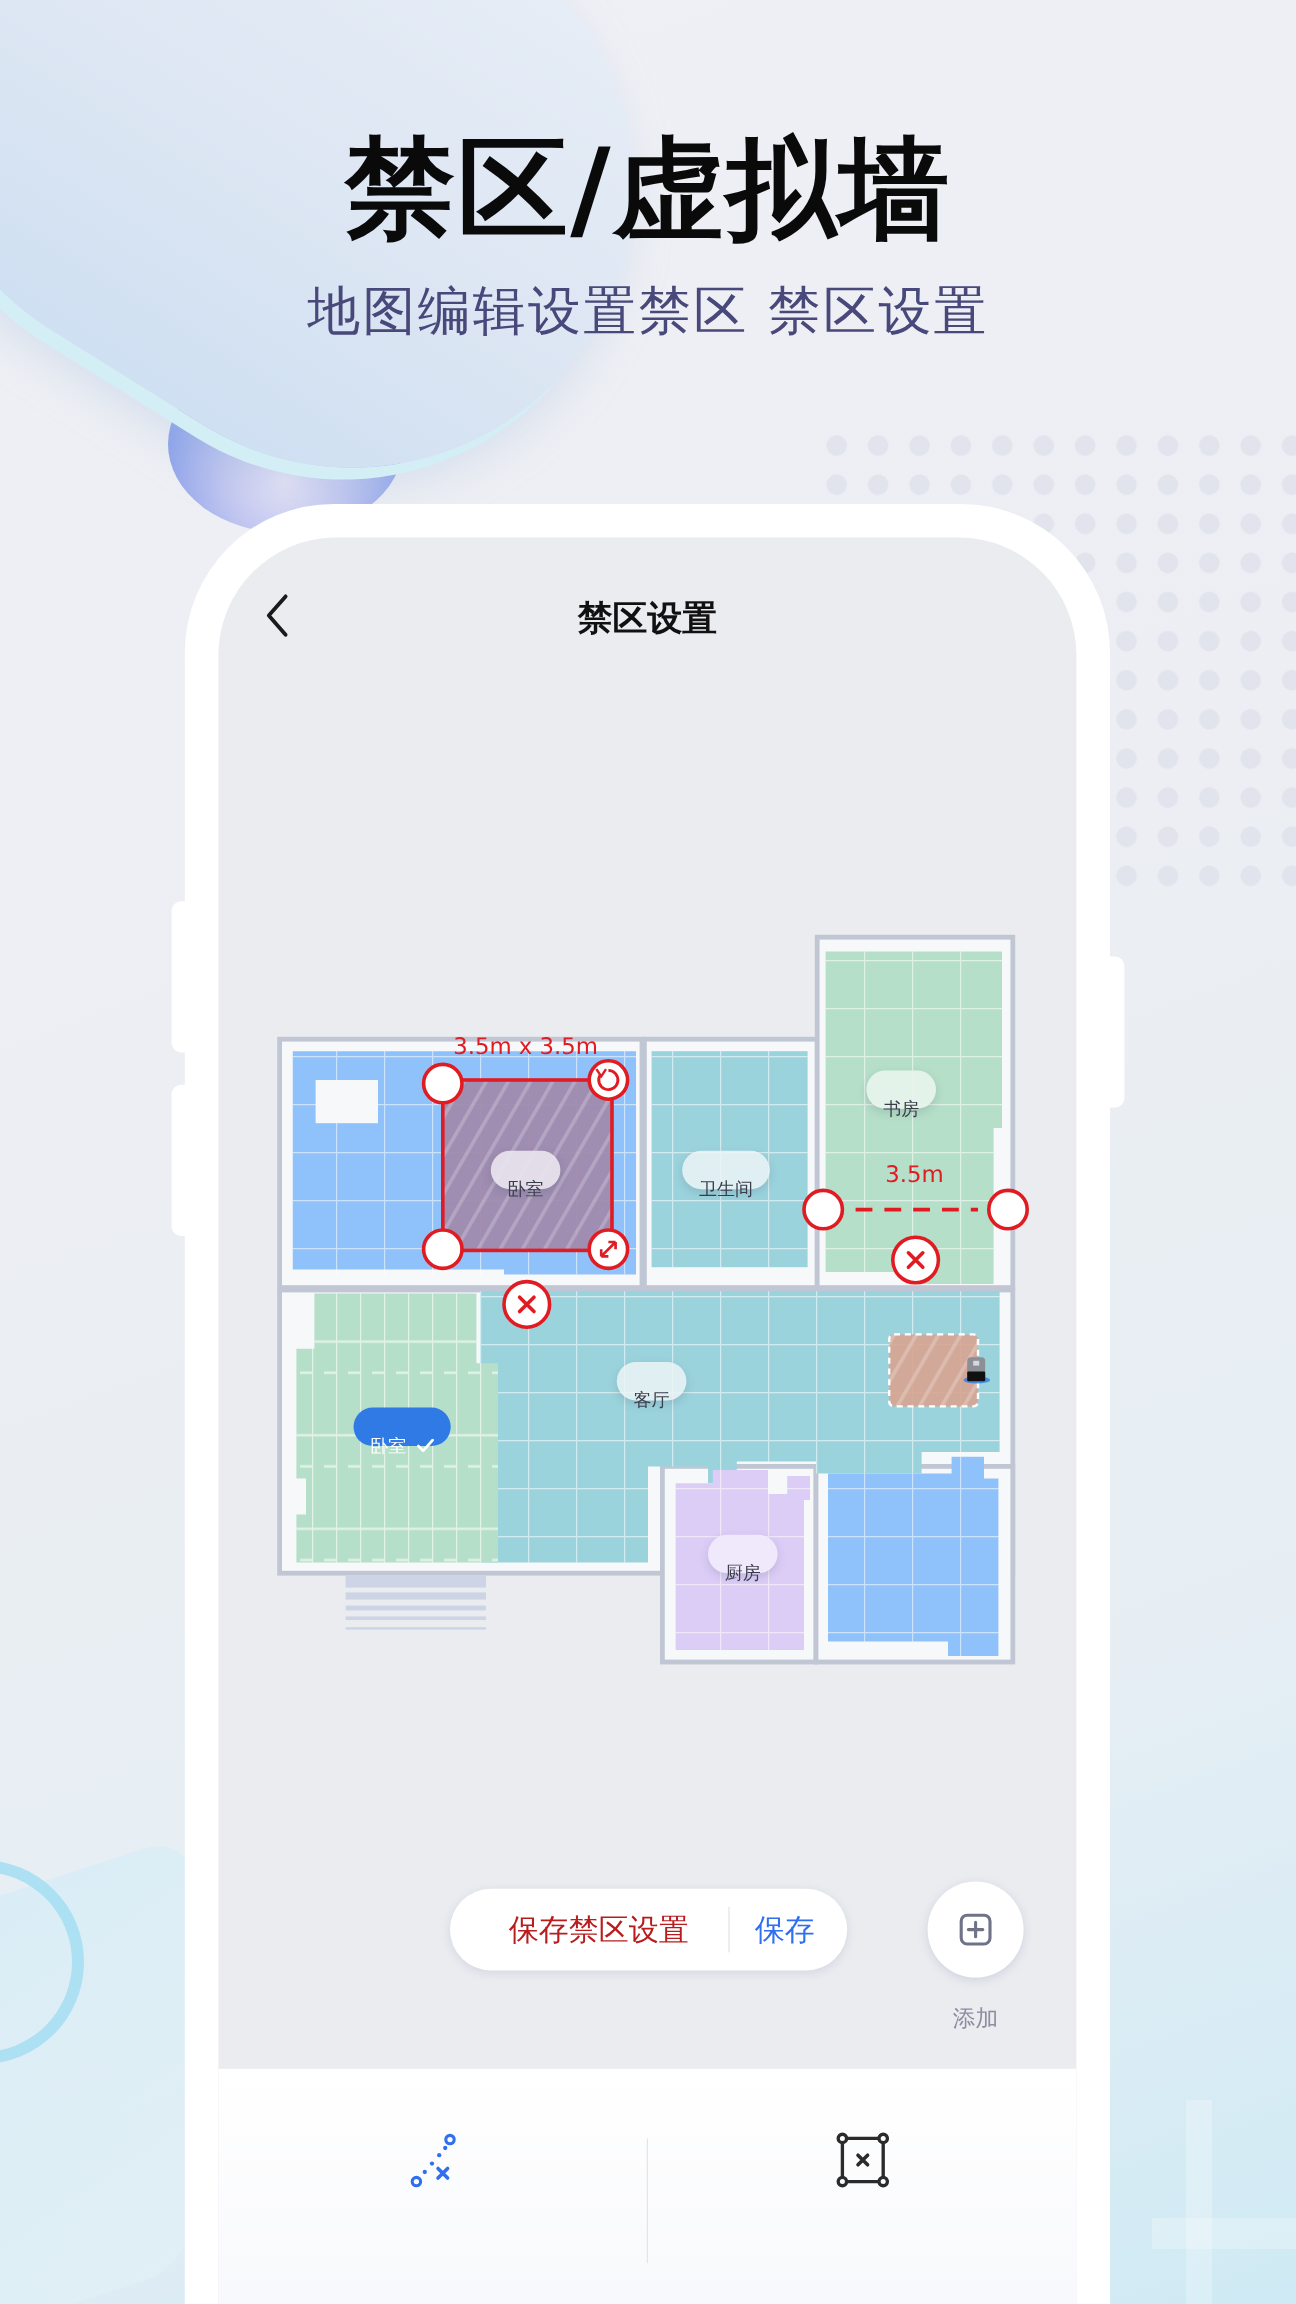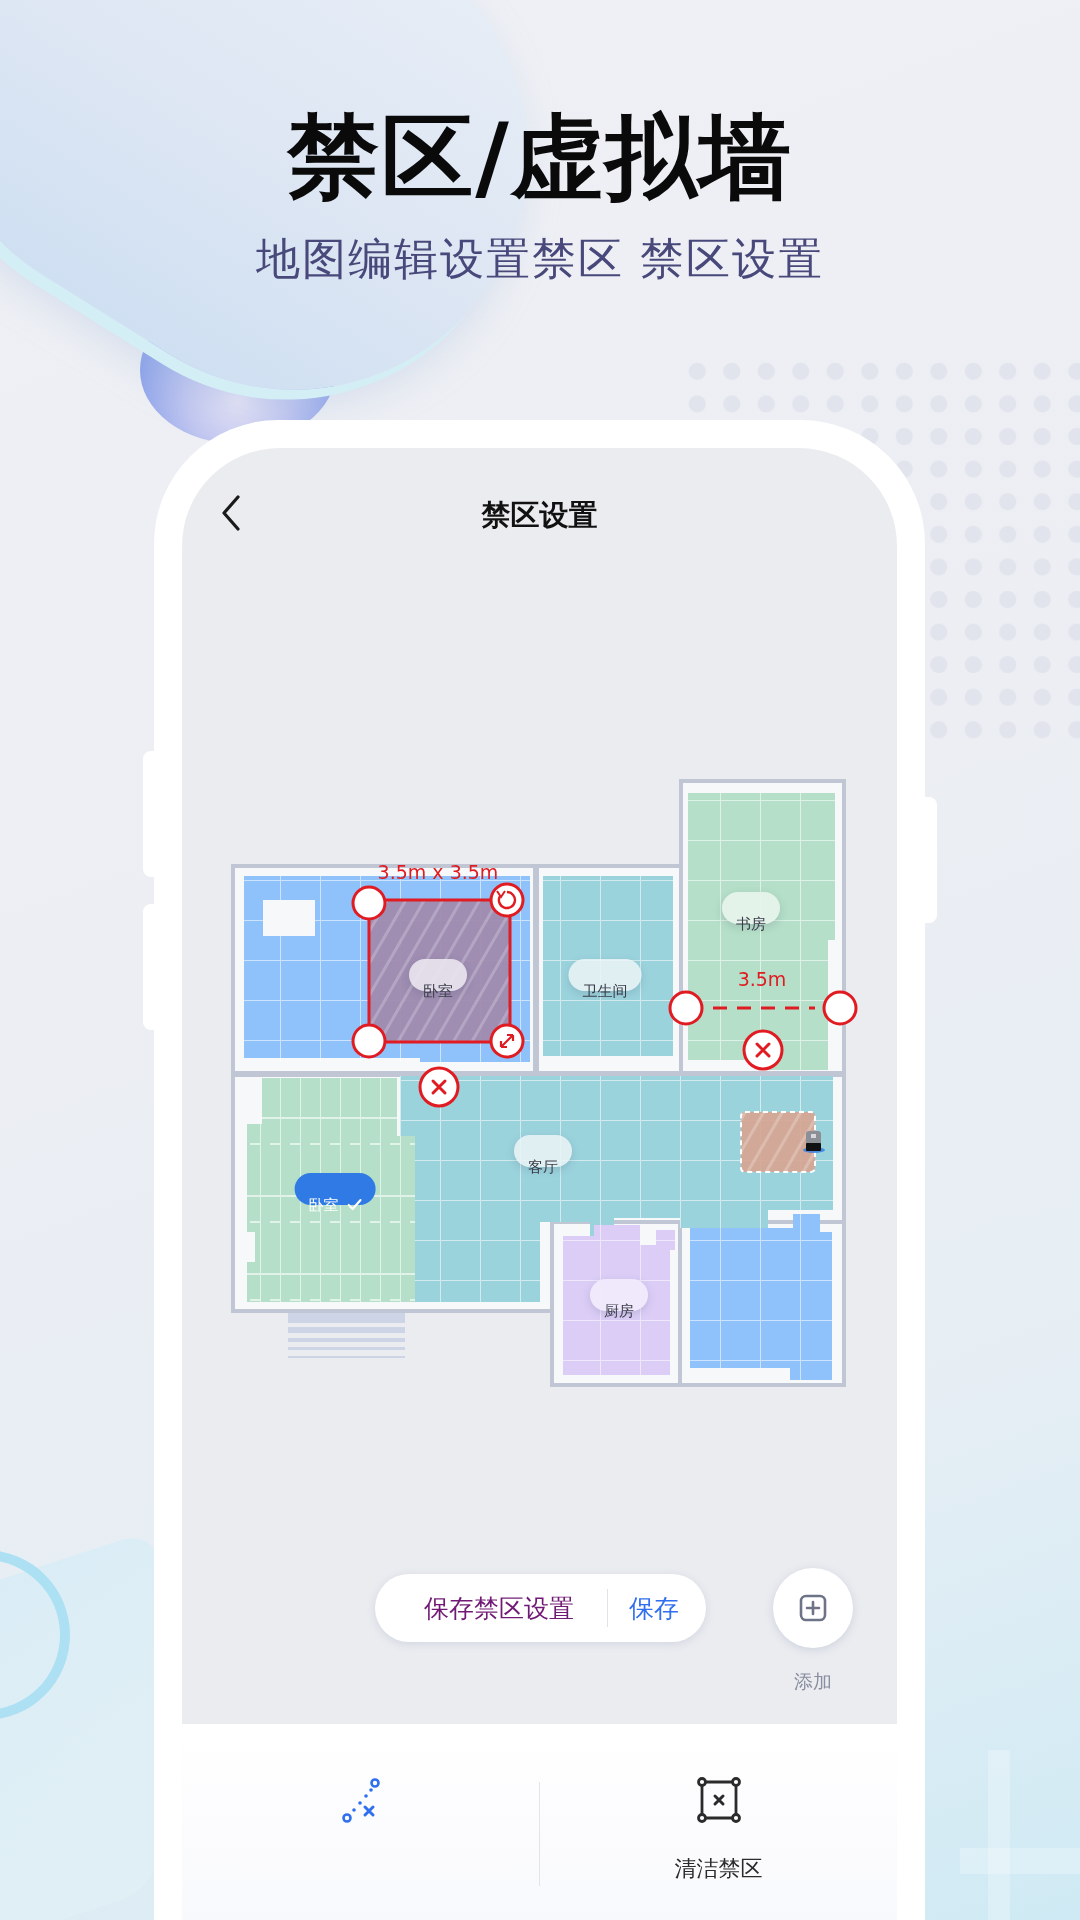--- a/index.html
+++ b/index.html
@@ -92,21 +92,21 @@
   }
 
   
   .save-pill {
     left: 193px; top: 1126px; width: 331px; height: 68px;
     background: #fff; border-radius: 34px;
     box-shadow: 0 2px 8px rgba(120,135,170,0.22);
     display: flex; align-items: center;
   }
   .save-pill .hint {
-    width: 232px; text-align: center; font-size: 25px; color: #701a75;
+    width: 232px; text-align: center; font-size: 25px; color: #b91c1c;
     padding-left: 16px;
   }
   .save-pill .sep { width: 1px; height: 38px; background: #e1e3ea; }
   .save-pill .save {
     flex: 1; text-align: center; font-size: 25px; font-weight: normal; color: #2f6ff0;
     cursor: pointer; padding-right: 6px;
   }
   .add-btn {
     left: 591px; top: 1120px; width: 80px; height: 80px; border-radius: 50%;
     background: #fff; box-shadow: 0 2px 8px rgba(120,135,170,0.25);
@@ -299,16 +299,15 @@
       <svg class="ico" width="48" height="48" viewBox="0 0 48 48">
         <g fill="none" stroke="#2b2b2b" stroke-width="2.8">
           <circle cx="7" cy="6" r="3.5"></circle>
             <circle cx="41" cy="6" r="3.5"></circle>
           <circle cx="7" cy="42" r="3.5"></circle>
             <circle cx="41" cy="42" r="3.5"></circle>
           <path d="M11 6 H37 M11 42 H37 M7 10 V38 M41 10 V38"></path>
         </g>
         <path d="M20 20 L28 28 M28 20 L20 28" stroke="#2b2b2b" stroke-width="3" stroke-linecap="round"></path>
       </svg>
-      <div class="lbl" style="color:#2b2b2b;">清洁禁区</div>
     </div>
   </div>
 </div>
 
 </body></html>

